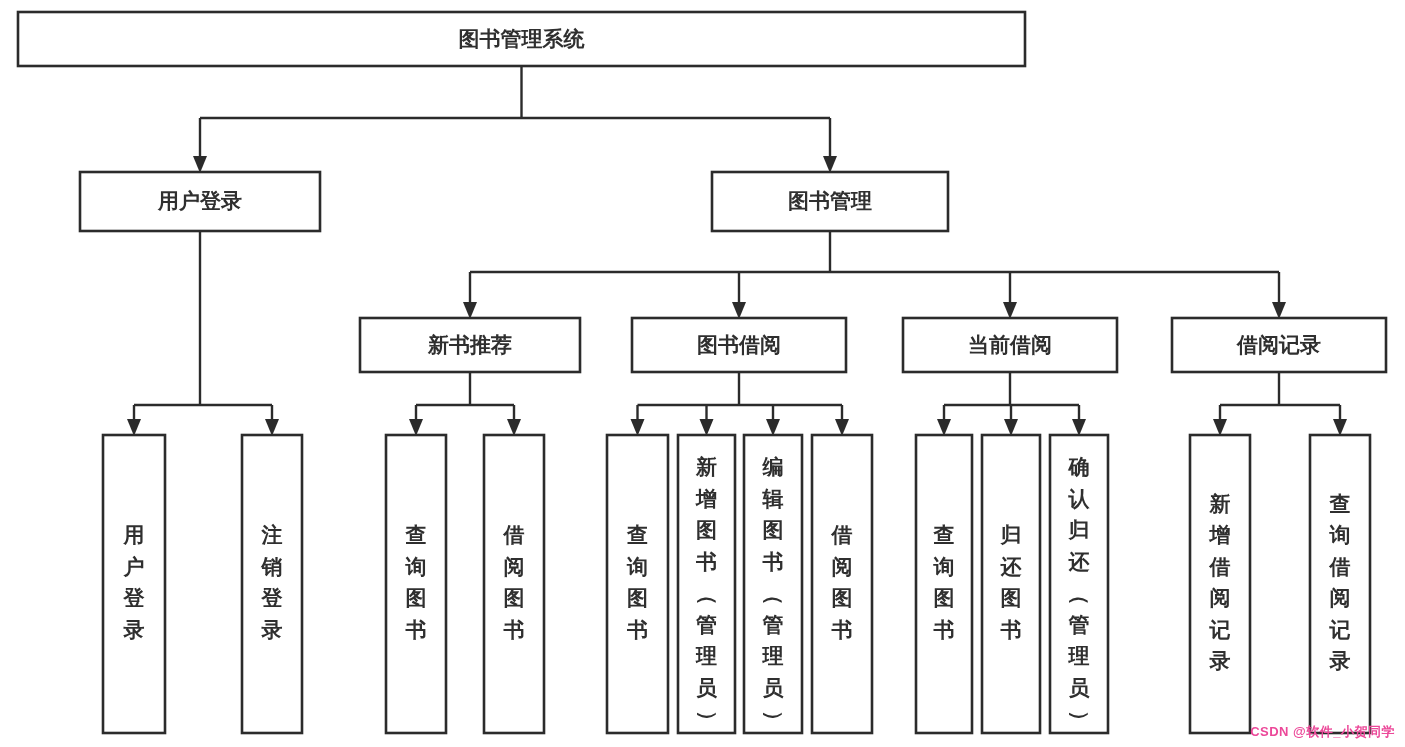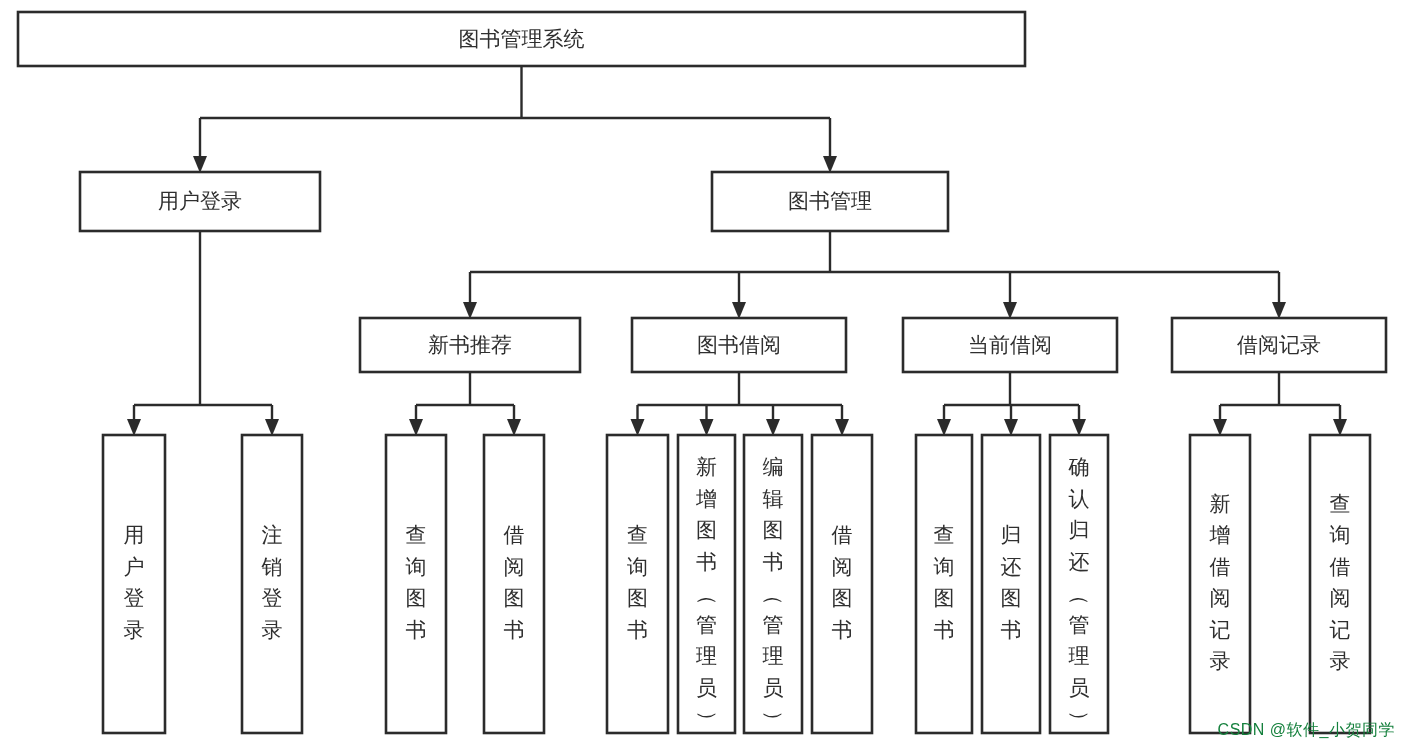--- a/index.html
+++ b/index.html
@@ -12,20 +12,21 @@
     height: 747px;
     font-family: "Liberation Sans", "DejaVu Sans", sans-serif;
     overflow: hidden;
     position: relative;
   }
   #diagram-root {
     position: absolute;
     left: 0; top: 0;
     width: 1405px;
     height: 747px;
+    font-weight: bold;
   }
   svg.canvas {
     display: block;
     width: 1405px;
     height: 747px;
   }
   .node-box {
     fill: #ffffff;
     stroke: #2b2b2b;
     stroke-width: 2.6;
@@ -49,22 +50,22 @@
   }
   .node-label.vertical {
     font-size: 21px;
     text-anchor: middle;
     dominant-baseline: middle;
   }
   .watermark {
     position: absolute;
     right: 10px;
     bottom: 6px;
-    color: #15803d;
-    font-size: 16px;
+    color: #ec4899;
+    font-size: 13px;
     font-family: "Liberation Sans", "DejaVu Sans", sans-serif;
     letter-spacing: 0.5px;
     white-space: nowrap;
     user-select: none;
   }
 </style>
 </head>
 <body>
 
 <div id="diagram-root">

